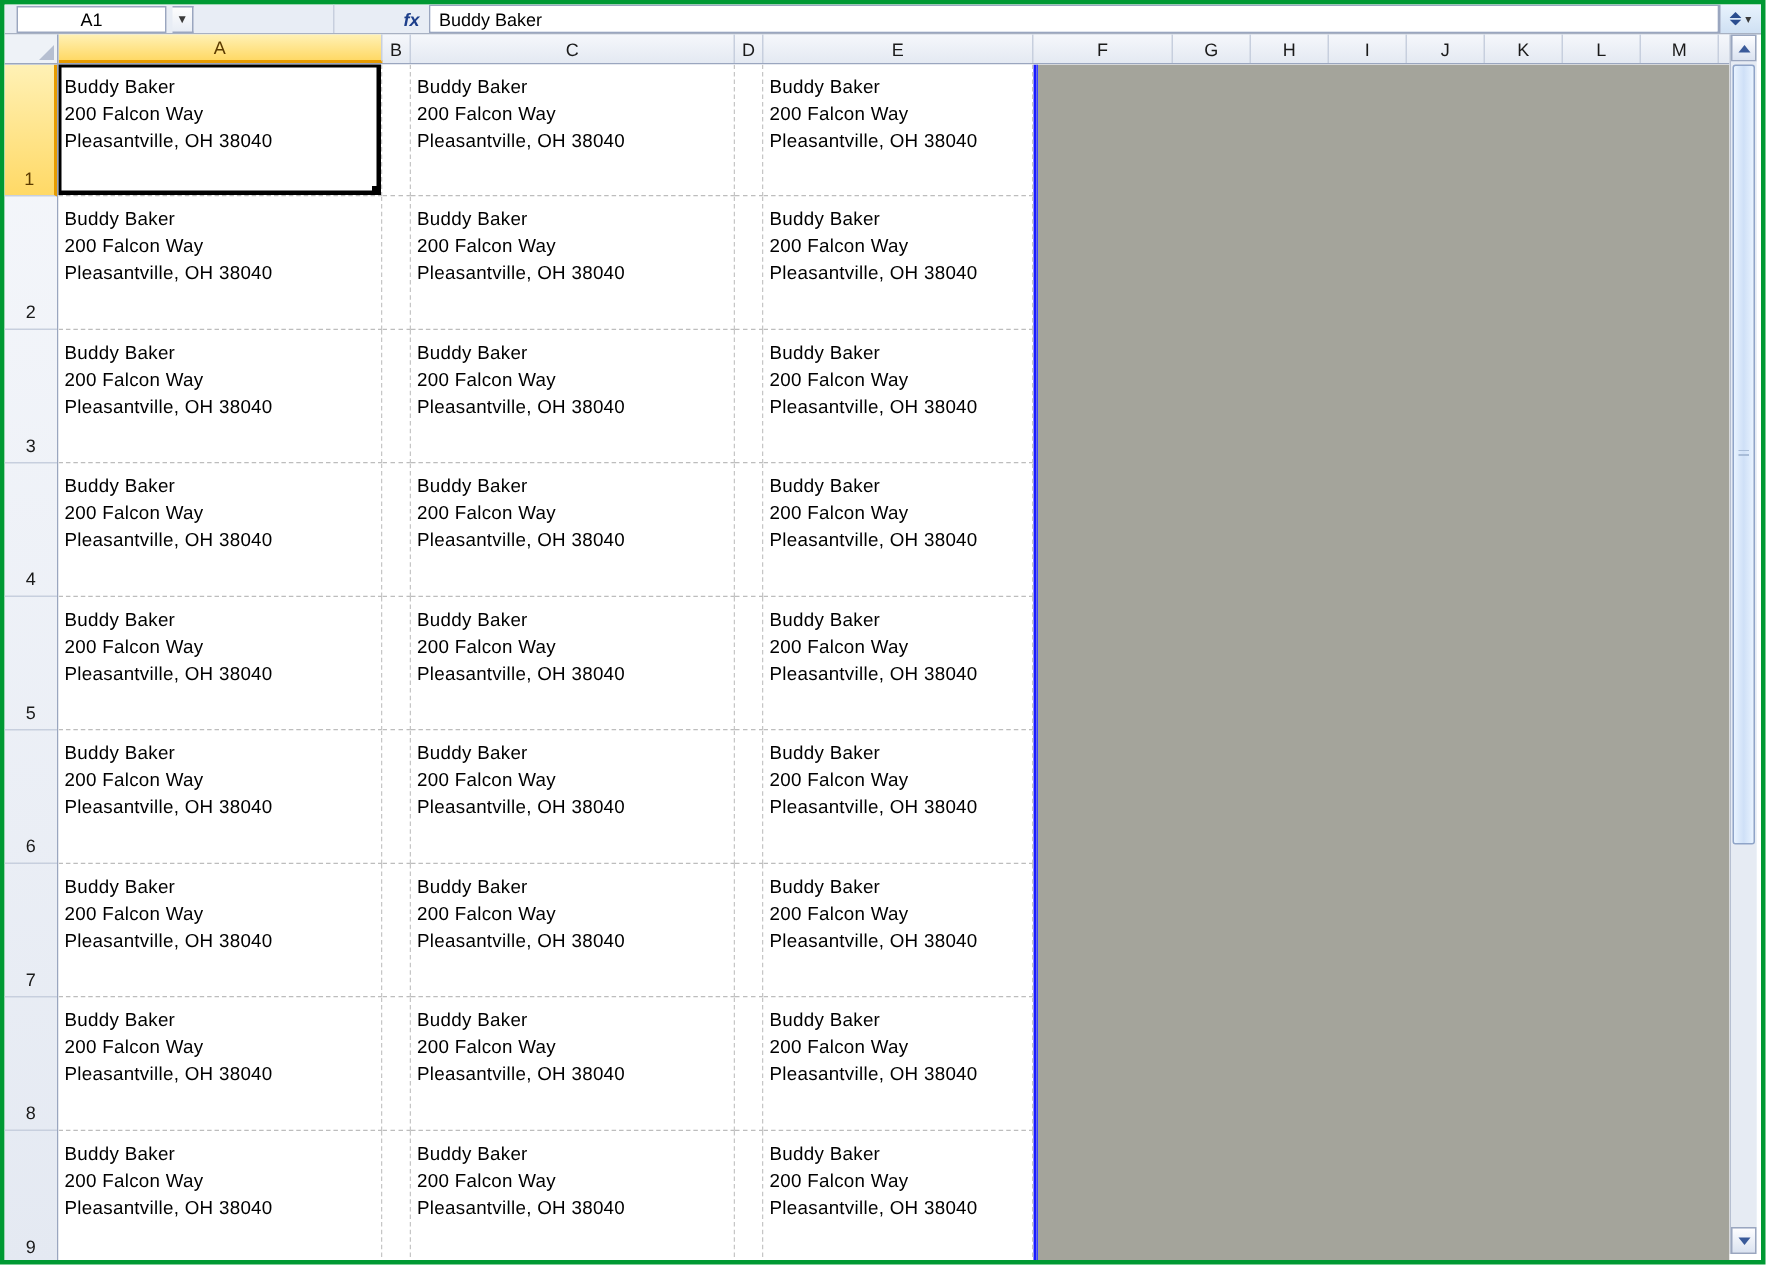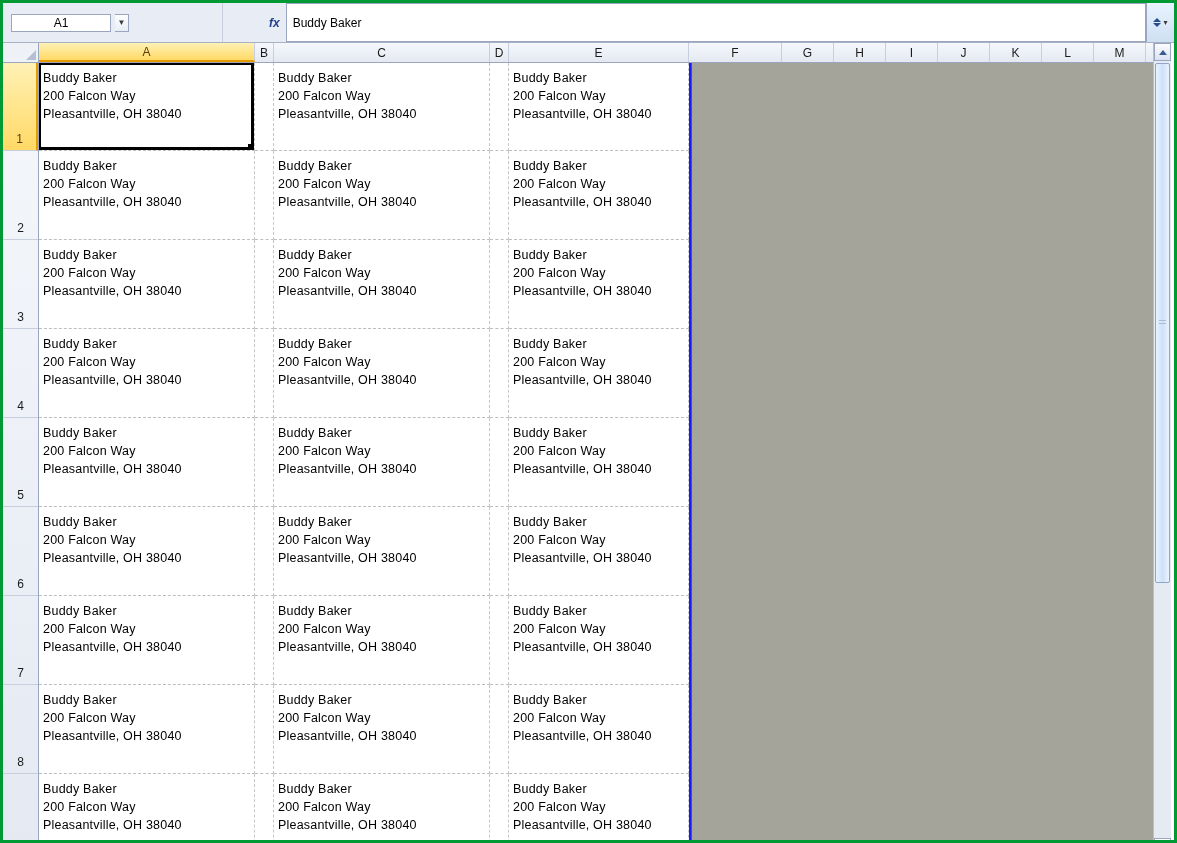--- a/index.html
+++ b/index.html
@@ -1,20 +1,20 @@
 <!DOCTYPE html>
 <html><head>
 <meta charset="utf-8">
 <style>
   * { box-sizing: border-box; margin: 0; padding: 0; }
   html, body { width: 1177px; height: 843px; font-family: Arial, sans-serif; font-size: 12px; overflow: hidden; }
   body { border: 3px solid #009933; background: #fff; }
 
   
-  .formula-bar { display: flex; align-items: center; height: 40px; border-bottom: 1px solid #a8b1c2; background: #e8edf5; }
+  .formula-bar { display: flex; align-items: center; height: 20px; border-bottom: 1px solid #a8b1c2; background: #e8edf5; }
   .name-box-wrap { display: flex; align-items: center; height: 100%; padding: 0 4px 0 8px; gap: 4px; }
   .name-box { width: 100px; height: 18px; background: #fff; border: 1px solid #9aa6bf; display: flex; align-items: center; justify-content: center; font-size: 12px; color: #000; }
   .name-dd { width: 14px; height: 18px; border: 1px solid #9aa6bf; border-left: none; background: linear-gradient(#fdfdfd,#e8edf5); display:flex;align-items:center;justify-content:center; }
   .fx-wrap { display: flex; align-items: center; gap: 4px; padding: 0 6px; margin-left: 40px; }
   .fx-icon { color: #1e3f8b; font-style: italic; font-weight: bold; font-size: 12px; }
   .fx-input-wrap { flex: 1; height: 100%; display: flex; align-items: center; background: #fff; border: 1px solid #9aa6bf; margin: 2px 0; }
   .fx-input { flex: 1; height: 100%; border: none; outline: none; padding: 0 6px; font-size: 12px; }
   .fx-expand { width: 28px; height: 100%; display: flex; align-items: center; justify-content: center; border-left: 1px solid #9aa6bf; background: linear-gradient(#e8f3fd,#cfe0f3); font-size: 10px; color: #2a4d8f; }
   .chev { font-size: 8px; color: #3a3a3a; }
 

